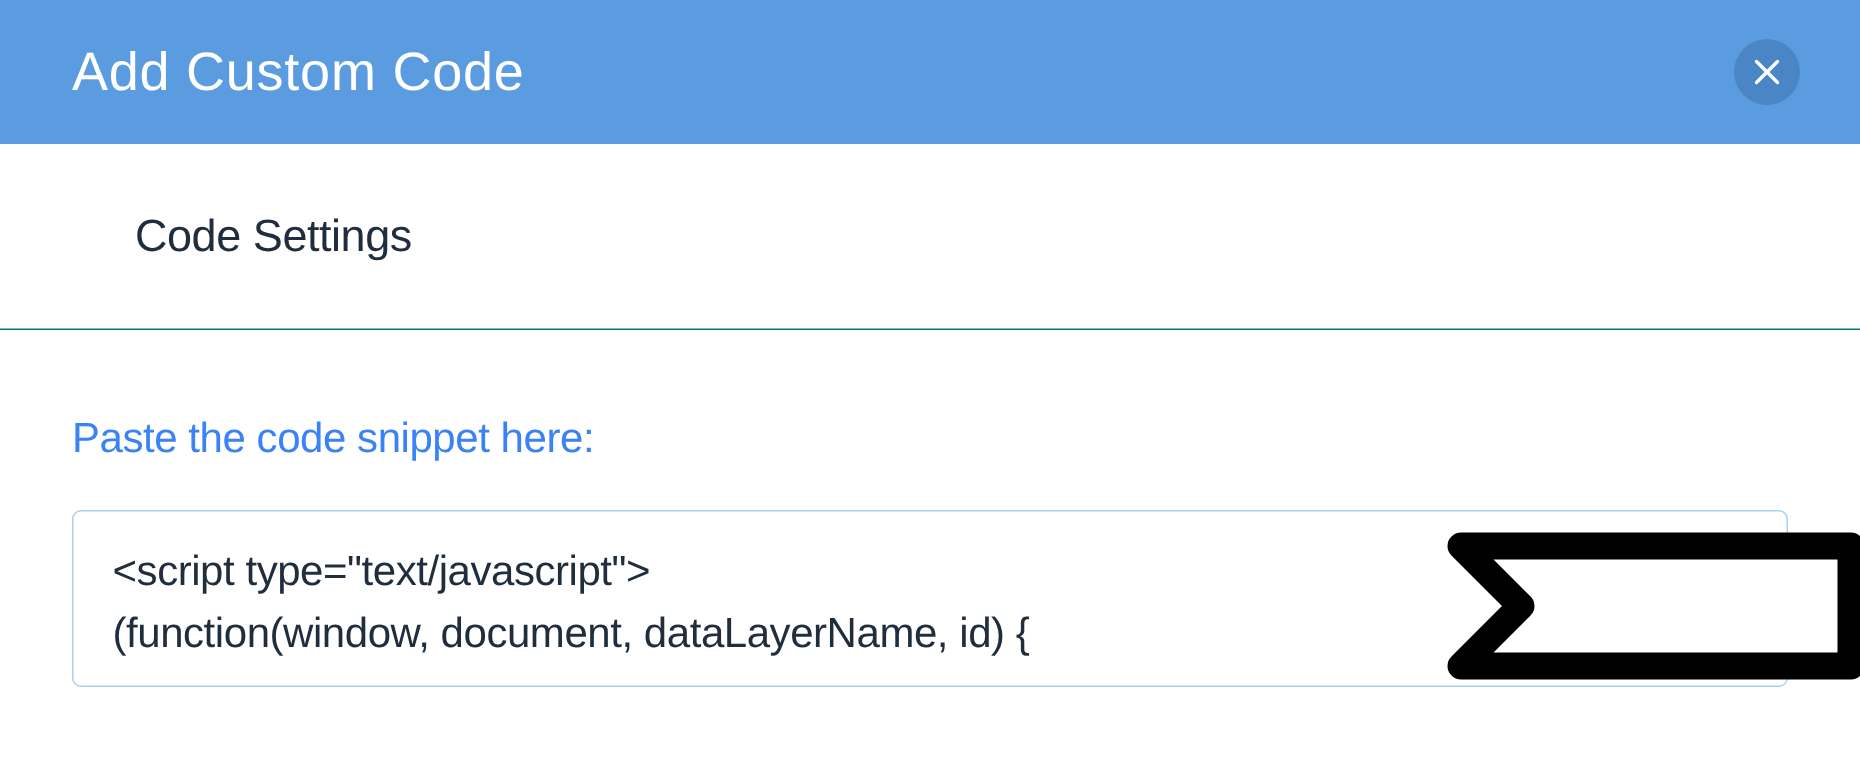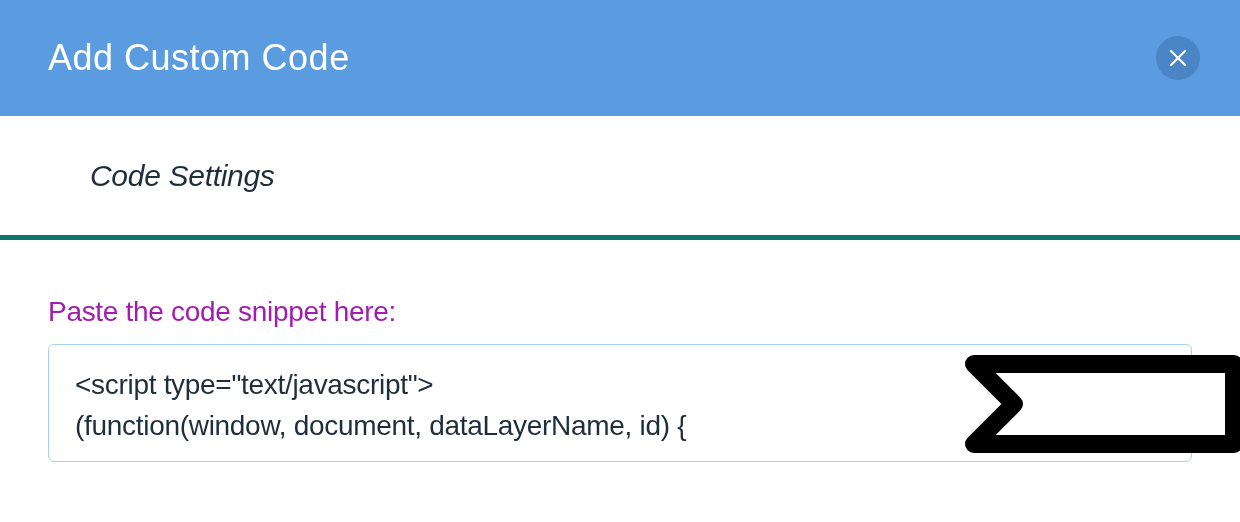--- a/index.html
+++ b/index.html
@@ -5,21 +5,21 @@
   * { box-sizing: border-box; margin: 0; padding: 0; }
   html, body {
     width: 1240px;
     height: 522px;
     font-family: "Helvetica Neue", Helvetica, Arial, sans-serif;
     background: #ffffff;
     overflow: hidden;
   }
   .header {
     background: #5b9ce0;
-    height: 116px;
+    height: 96px;
     display: flex;
     align-items: center;
     justify-content: space-between;
     padding: 0 40px 0 48px;
   }
   .header-title {
     color: #ffffff;
     font-size: 36px;
     font-weight: 300;
     letter-spacing: 0.5px;
@@ -33,40 +33,39 @@
     align-items: center;
     justify-content: center;
     cursor: pointer;
   }
   .close-btn svg { display: block; }
   .tabs-row {
     height: 124px;
     display: flex;
     align-items: center;
     padding-left: 90px;
-    border-bottom: 5px solid #0f766e;
+    border-bottom: 1px solid #0f766e;
     gap: 70px;
-    font-style: italic;
   }
   .tab {
     color: #1f2d3d;
     font-size: 30px;
     font-weight: 400;
     cursor: pointer;
     letter-spacing: -0.3px;
   }
   .content {
     padding: 56px 48px 0 48px;
     position: relative;
   }
   .label {
-    color: #a21caf;
+    color: #3b82f6;
     font-size: 28px;
     font-weight: 300;
-    margin-bottom: 16px;
+    margin-bottom: 32px;
     letter-spacing: -0.3px;
   }
   .code-box {
     border: 1px solid #a8d1ef;
     border-radius: 6px;
     padding: 20px 26px;
     height: 118px;
     overflow: hidden;
     position: relative;
   }

